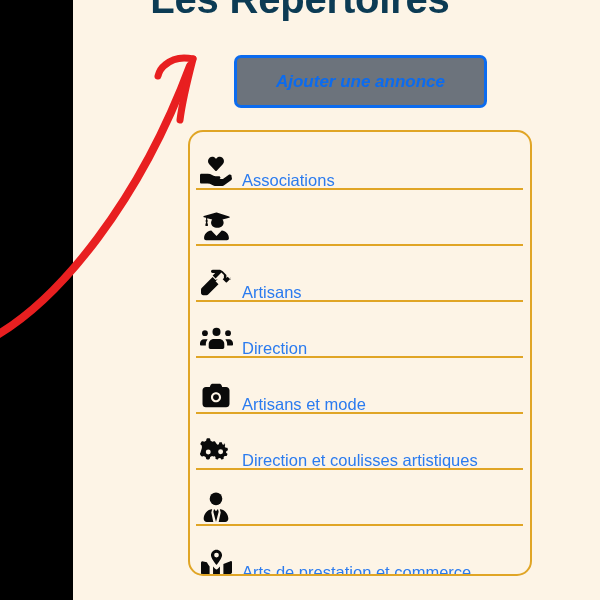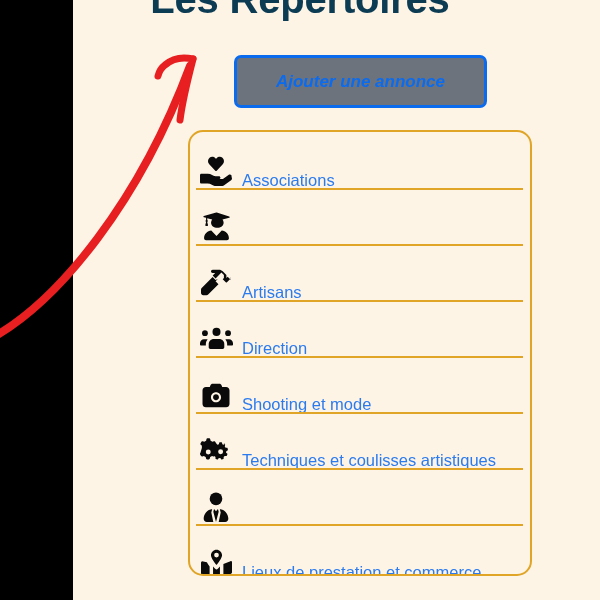--- a/index.html
+++ b/index.html
@@ -132,51 +132,51 @@
             </svg>
           </span>
           <span class="row-label">Direction</span>
         </div>
         <div class="row">
           <span class="row-icon">
             <svg width="32" height="27" viewBox="0 0 512 512" fill="currentColor">
               <path d="M149.1 64.8 138.7 96H64c-35.3 0-64 28.7-64 64V416c0 35.3 28.7 64 64 64H448c35.3 0 64-28.7 64-64V160c0-35.3-28.7-64-64-64H373.3L362.9 64.8C356.4 45.2 338.1 32 317.4 32H194.6c-20.7 0-39 13.2-45.5 32.8zM256 384c-53 0-96-43-96-96s43-96 96-96 96 43 96 96-43 96-96 96zm0-152c-30.9 0-56 25.1-56 56s25.1 56 56 56 56-25.1 56-56-25.1-56-56-56z"></path>
             </svg>
           </span>
-          <span class="row-label">Shooting et mode</span>
+          <span class="row-label">Artisans et mode</span>
         </div>
         <div class="row">
           <span class="row-icon">
             <svg width="33" height="30" viewBox="0 0 640 512" fill="currentColor">
               <path d="M308.5 135.3c7.1-6.3 9.9-16.2 6.2-25-2.3-5.3-4.8-10.5-7.6-15.5l-3.1-5.4c-3-5-6.3-9.9-9.8-14.6-5.7-7.6-15.7-10.1-24.7-7.1l-28.2 9.3c-10.7-8.8-23-16-36.2-20.9l-6.2-29.1c-2-9.3-9.2-16.8-18.6-18.3-6-1-12.1-1.5-18.3-1.5h-0.2c-6.2 0-12.3 .5-18.3 1.5-9.4 1.5-16.6 9-18.6 18.3l-6.2 29.1c-13.2 4.9-25.5 12.1-36.2 20.9l-28.2-9.3c-9-3-19-.5-24.7 7.1-3.5 4.7-6.8 9.6-9.9 14.6l-3 5.3c-2.8 5-5.3 10.2-7.6 15.6-3.7 8.7-.9 18.6 6.2 25l22.1 19.6c-1 6.3-1.5 12.7-1.5 19.3s.5 13 1.5 19.3L7.2 294.6c-7.1 6.3-9.9 16.2-6.2 25 2.3 5.3 4.8 10.5 7.6 15.6l3 5.3c3 5 6.3 9.9 9.9 14.6 5.7 7.6 15.7 10.1 24.7 7.1l28.2-9.3c10.7 8.8 23 16 36.2 20.9l6.2 29.1c2 9.3 9.2 16.8 18.6 18.3 6 1 12.1 1.5 18.3 1.5h.2c6.2 0 12.3-.5 18.3-1.5 9.4-1.5 16.6-9 18.6-18.3l6.2-29.1c13.2-4.9 25.5-12.1 36.2-20.9l28.2 9.3c9 3 19 .5 24.7-7.1 3.5-4.7 6.8-9.6 9.8-14.6l3.1-5.4c2.8-5 5.3-10.2 7.6-15.5 3.7-8.7 .9-18.6-6.2-25l-22.1-19.6c1-6.3 1.5-12.7 1.5-19.3s-.5-13-1.5-19.3l22.1-19.6zM160 226a48 48 0 1 1 0 96 48 48 0 1 1 0-96z"></path>
               <path d="M494.6 111.2c-4.8-1.7-10.1-.6-13.8 2.8l-21 19.2c-8.5-4.1-17.6-7.2-27.1-9.1l-5.5-27.7c-1-4.9-4.8-8.8-9.8-9.7-5.8-1.1-11.7-1.6-17.7-1.6s-12 .5-17.7 1.6c-5 .9-8.8 4.8-9.8 9.7l-5.5 27.7c-9.5 1.9-18.6 5-27.1 9.1l-21-19.2c-3.7-3.4-9-4.5-13.8-2.8-10.2 3.7-19.9 9.2-28.5 16.3-3.9 3.2-5.5 8.5-4.2 13.4l7.4 27.2c-6.3 7.1-11.7 15.1-15.9 23.8l-27.8 1.3c-5 .2-9.4 3.4-11.1 8.1-1.9 5.3-3.4 10.8-4.4 16.5s-1.5 11.3-1.6 16.8c0 5 2.6 9.7 7 12.2l24.3 13.7c.3 9.5 1.8 18.9 4.5 28l-21.9 17.2c-3.9 3.1-5.7 8.2-4.5 13.1 2.7 10.7 6.8 20.9 12.1 30.3 2.5 4.3 7.4 6.7 12.4 6.1l27.6-3.4c6.3 7.1 13.4 13.4 21.1 18.7l-2.2 27.8c-.4 5 2.2 9.7 6.6 12.1 9.7 5.2 20.1 9.1 31 11.6 4.9 1.1 9.9-1 12.7-5.1l15.7-23c4.8 .5 9.7 .8 14.6 .8s9.8-.3 14.6-.8l15.7 23c2.8 4.1 7.8 6.2 12.7 5.1 10.9-2.5 21.3-6.4 31-11.6 4.4-2.4 7-7.1 6.6-12.1l-2.2-27.8c7.7-5.3 14.8-11.6 21.1-18.7l27.6 3.4c5 .6 9.9-1.8 12.4-6.1 5.3-9.4 9.4-19.6 12.1-30.3 1.2-4.9-.6-10-4.5-13.1l-21.9-17.2c2.7-9.1 4.2-18.5 4.5-28l24.3-13.7c4.4-2.5 7-7.2 7-12.2-.1-5.5-.6-11.1-1.6-16.8s-2.5-11.2-4.4-16.5c-1.7-4.7-6.1-7.9-11.1-8.1l-27.8-1.3c-4.2-8.7-9.6-16.7-15.9-23.8l7.4-27.2c1.3-4.9-.3-10.2-4.2-13.4-8.6-7.1-18.3-12.6-28.5-16.3zM400 320a48 48 0 1 1 0-96 48 48 0 1 1 0 96z"></path>
             </svg>
           </span>
-          <span class="row-label">Techniques et coulisses artistiques</span>
+          <span class="row-label">Direction et coulisses artistiques</span>
         </div>
         <div class="row">
           <span class="row-icon">
             <svg width="28" height="30" viewBox="0 0 448 512" fill="currentColor">
               <circle cx="224" cy="116" r="108"></circle>
               <path d="M190.5 290.7 224 330l33.5-39.3 12.2 44.4L224 512l-45.7-176.9 12.2-44.4z"></path>
               <path d="M162 281.7 144 350l34 162H67c-29.5 0-53.4-23.9-53.4-53.4 0-85.5 63.8-156.1 146.4-167.1l2-9.8z"></path>
               <path d="M286 281.7l2 9.8c82.6 11 146.4 81.6 146.4 167.1 0 29.5-23.9 53.4-53.4 53.4H270l34-162-18-68.3z"></path>
             </svg>
           </span>
         </div>
         <div class="row">
           <span class="row-icon">
             <svg width="31" height="29" viewBox="0 0 576 512" fill="currentColor">
               <path d="M288 0c-57 0-103.2 46.2-103.2 103.2 0 49.9 71.2 141.3 94.4 169.9 4.6 5.6 13.1 5.6 17.7 0 23.2-28.6 94.4-120 94.4-169.9C391.2 46.2 345 0 288 0zm0 144a44 44 0 1 1 0-88 44 44 0 1 1 0 88z"></path>
               <path d="M20.1 215.5C8 220.3 0 232 0 245v245.9c0 14.7 14.9 24.8 28.6 19.3L160 457.5V310.9c-16.9-22.1-35.8-49.1-50.9-77.7L20.1 215.5z"></path>
               <path d="M224 310.9v146.6l128 46.4V310.9c-18.7 22.3-34.7 38.1-40.7 44.4-12.8 13.3-33.9 13.3-46.7 0-6-6.3-22-22.1-40.6-44.4z"></path>
               <path d="M547.4 212.2 416 265.5v238.8l139.9-56c12.1-4.8 20.1-16.5 20.1-29.5V231.5c0-14.7-14.9-24.8-28.6-19.3z"></path>
             </svg>
           </span>
-          <span class="row-label">Lieux de prestation et commerce</span>
+          <span class="row-label">Arts de prestation et commerce</span>
         </div>
       </div>
   </div>
 
   <div class="gutter"></div>
 
   <svg class="arrow" viewBox="0 0 600 600">
     <path d="M -8 338 C 60 300, 140 200, 190 66" stroke="#E81F20" stroke-width="8" fill="none" stroke-linecap="round"></path>
     <path d="M 193 59 C 186 86, 182 104, 180 120" stroke="#E81F20" stroke-width="7" fill="none" stroke-linecap="round"></path>
     <path d="M 193 59 C 184 57, 173 58, 165 65 C 161 68, 159 72, 158 76" stroke="#E81F20" stroke-width="7" fill="none" stroke-linecap="round"></path>

